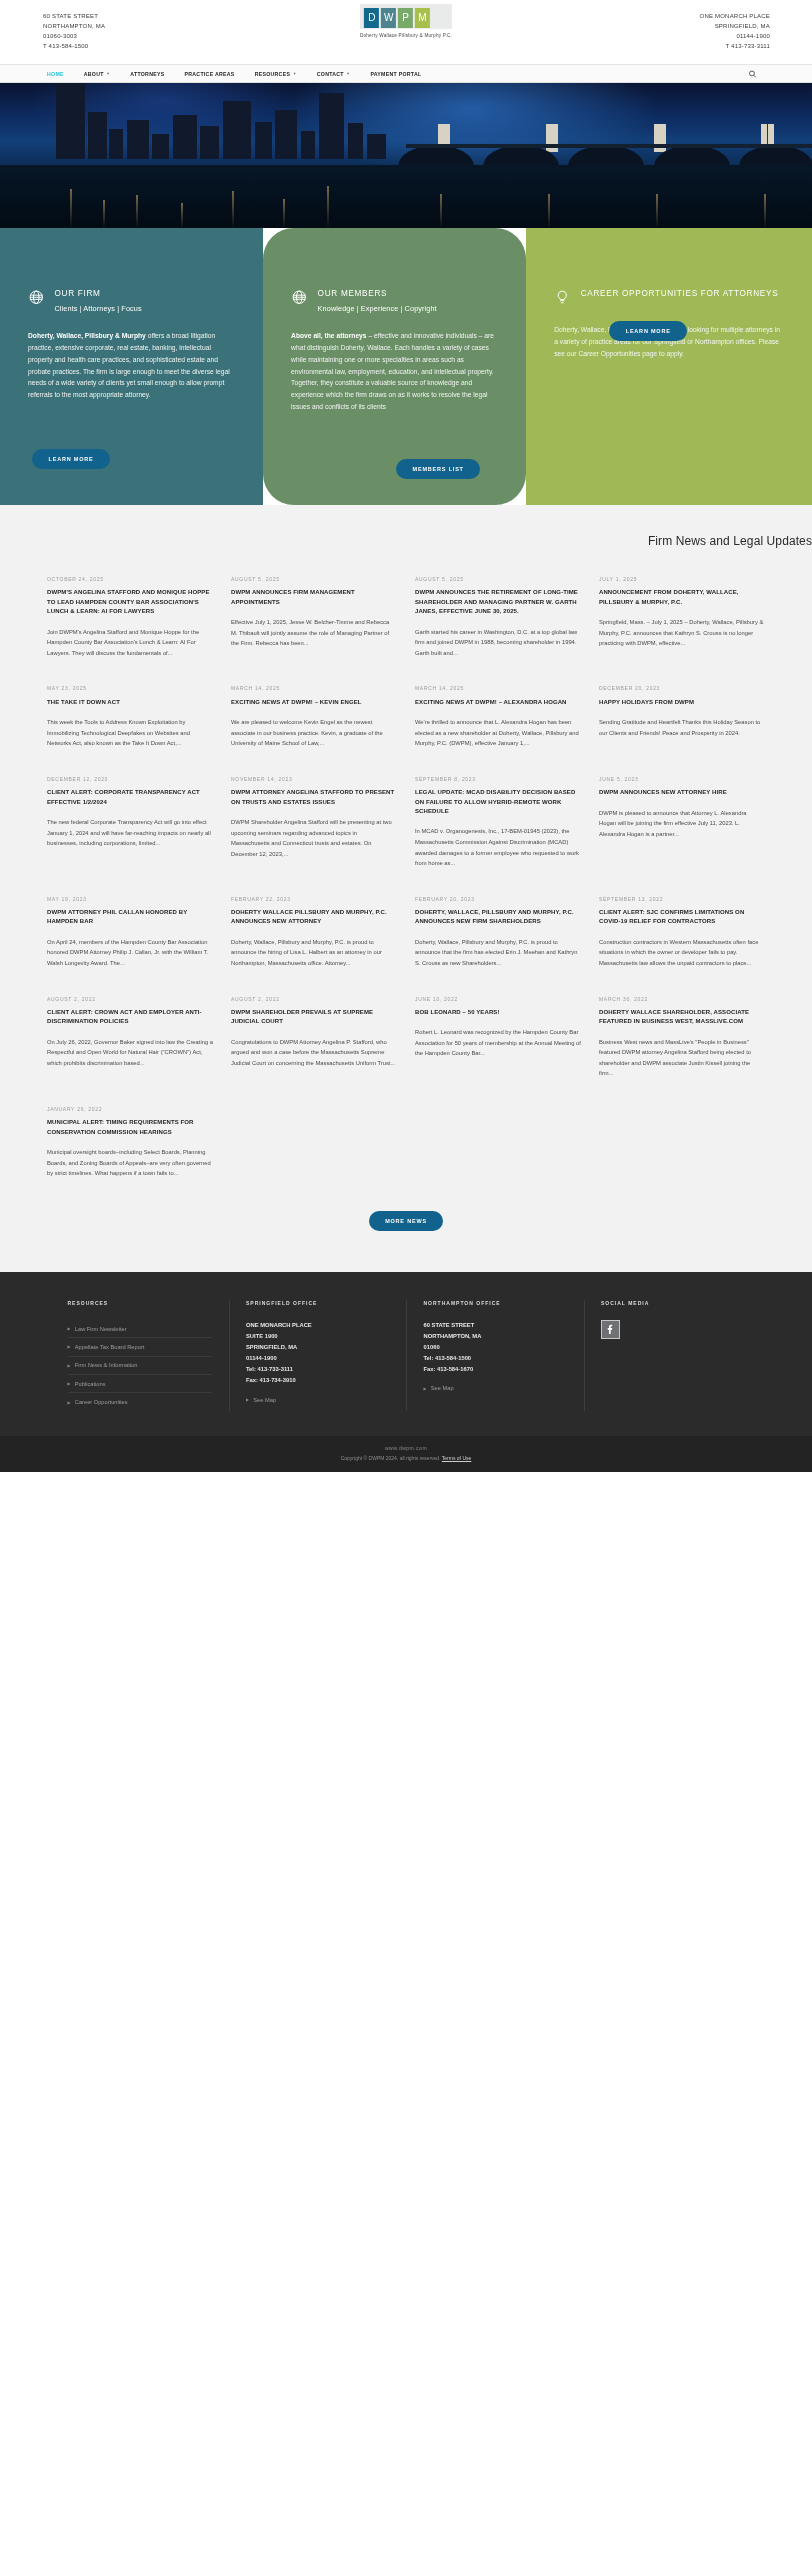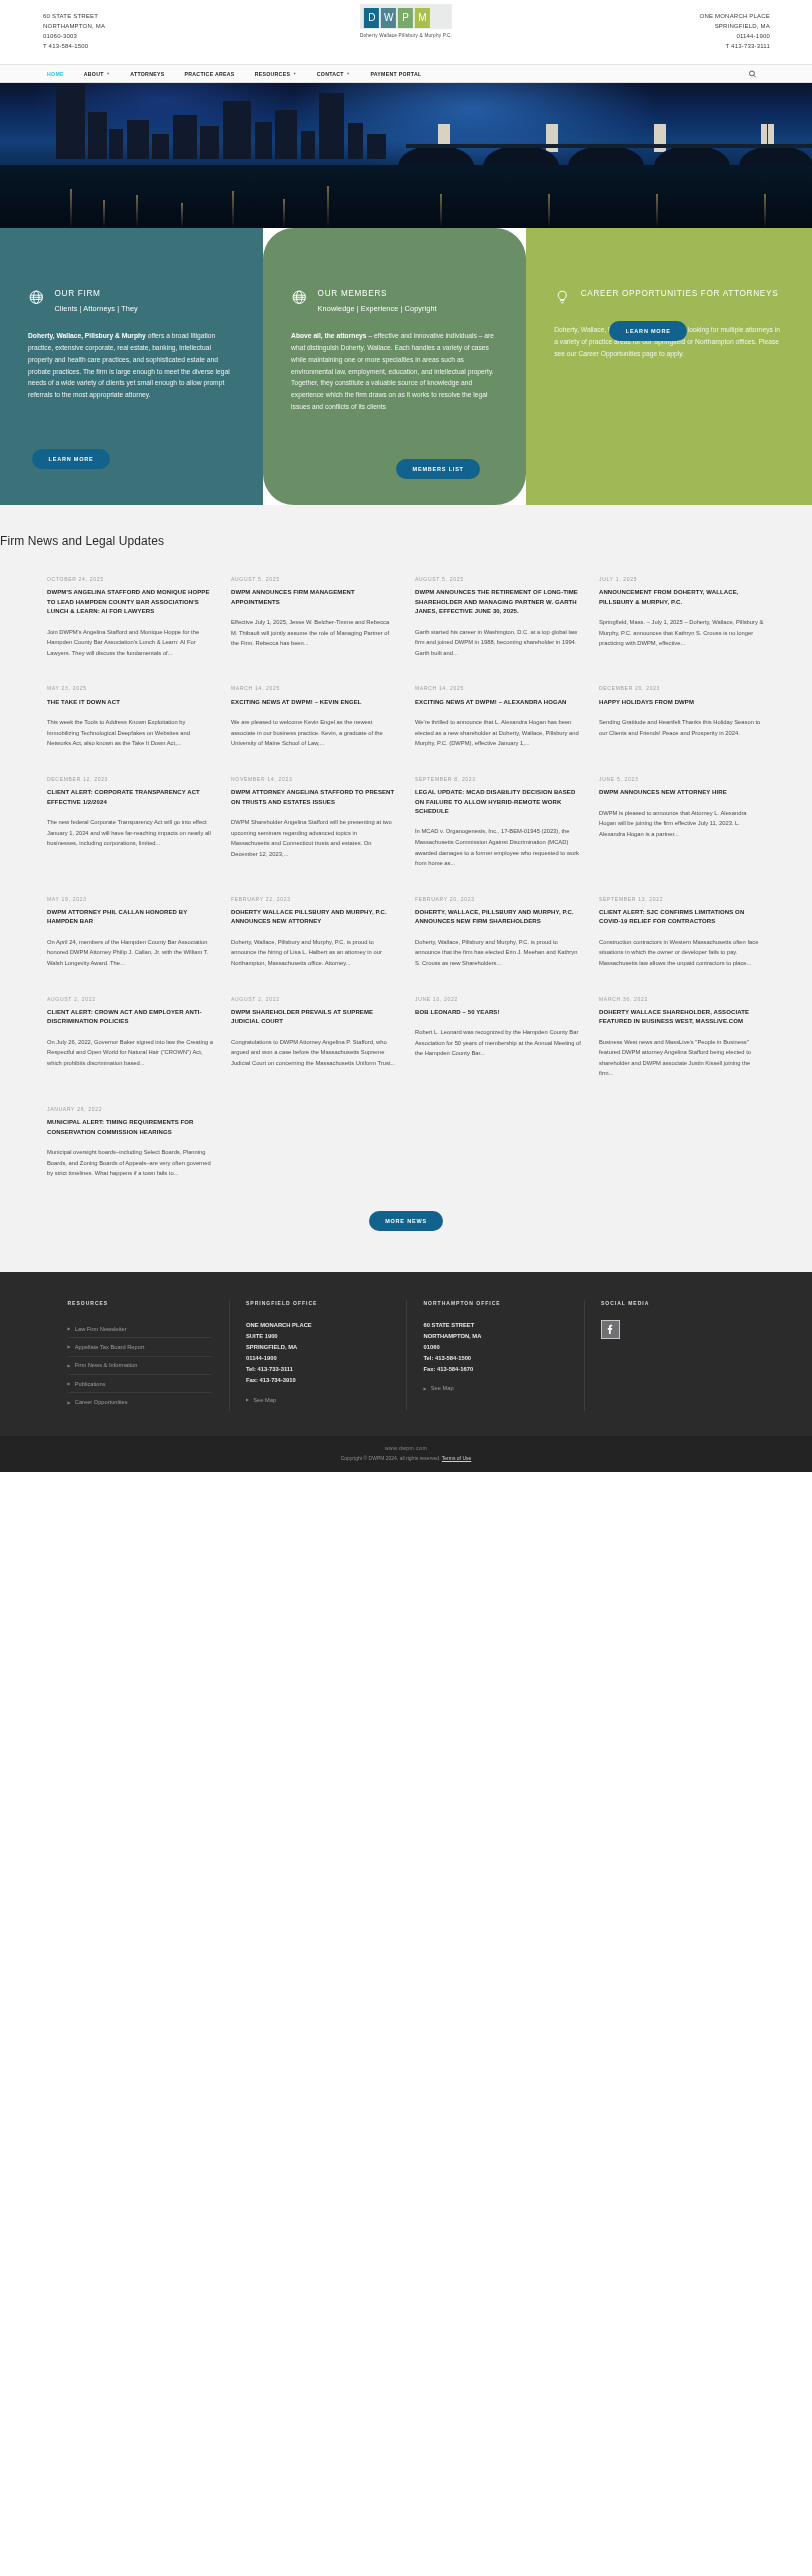--- a/index.html
+++ b/index.html
@@ -87,21 +87,21 @@
     display:inline-block; background:#11628c; color:#fff; font-size:5.5px; font-weight:bold;
     letter-spacing:0.8px; padding:7px 16.5px; border-radius:11.4px; text-align:center; cursor:pointer;
     border:none; font-family:"Liberation Sans", sans-serif;
   }
   .p1 .btn { position:absolute; left:32px; top:221px; }
   .p2 .btn { position:absolute; left:133px; top:231px; }
   .p3 .btn { position:absolute; left:83px; top:93px; }
 
   
   .news { background:#f2f2f2; padding:29px 0 41px 0; }
-  .news-title { text-align:left; font-size:12px; color:#2a2a2a; letter-spacing:0.1px; margin-bottom:28px;
+  .news-title { text-align:right; font-size:12px; color:#2a2a2a; letter-spacing:0.1px; margin-bottom:28px;
                 font-family:"Liberation Sans", sans-serif; }
   .grid { display:grid; grid-template-columns:repeat(4, 1fr); column-gap:18px; row-gap:0;
           padding:0 47px; }
   .cell { padding-bottom:27px; }
   .n-date { font-size:5px; letter-spacing:0.7px; color:#9b9b9b; margin-bottom:6.3px;
             font-family:"Liberation Sans", sans-serif; }
   .n-head { font-size:6px; font-weight:bold; line-height:1.58; letter-spacing:0.1px; color:#1e1e1e;
             cursor:pointer; }
   .n-ex { font-size:5.8px; line-height:1.82; color:#4a4a4a; margin-top:10px; }
   .more-wrap { text-align:center; margin-top:5px; }
@@ -244,21 +244,21 @@
           <svg viewBox="0 0 24 24" width="16.5" height="16.5" fill="none" stroke="#ffffff" stroke-width="1.4">
             <circle cx="12" cy="12" r="9"></circle>
               <ellipse cx="12" cy="12" rx="4" ry="9"></ellipse>
             <line x1="3" y1="9" x2="21" y2="9"></line>
               <line x1="3" y1="15" x2="21" y2="15"></line>
             <line x1="3" y1="12" x2="21" y2="12"></line>
           </svg>
         </span>
         <div>
           <div class="p-title">OUR FIRM</div>
-          <div class="p-tag">Clients | Attorneys | They</div>
+          <div class="p-tag">Clients | Attorneys | Focus</div>
         </div>
       </div>
       <div class="p-body">
         <b>Doherty, Wallace, Pillsbury &amp; Murphy</b><span> offers a broad litigation practice, extensive corporate, real estate, banking, intellectual property and health care practices, and sophisticated estate and probate practices. The firm is large enough to meet the diverse legal needs of a wide variety of clients yet small enough to allow prompt referrals to the most appropriate attorney.</span>
       </div>
       <div class="btn">LEARN MORE</div>
     </div>
 
     <div class="panel p2">
       <div class="p-head">

